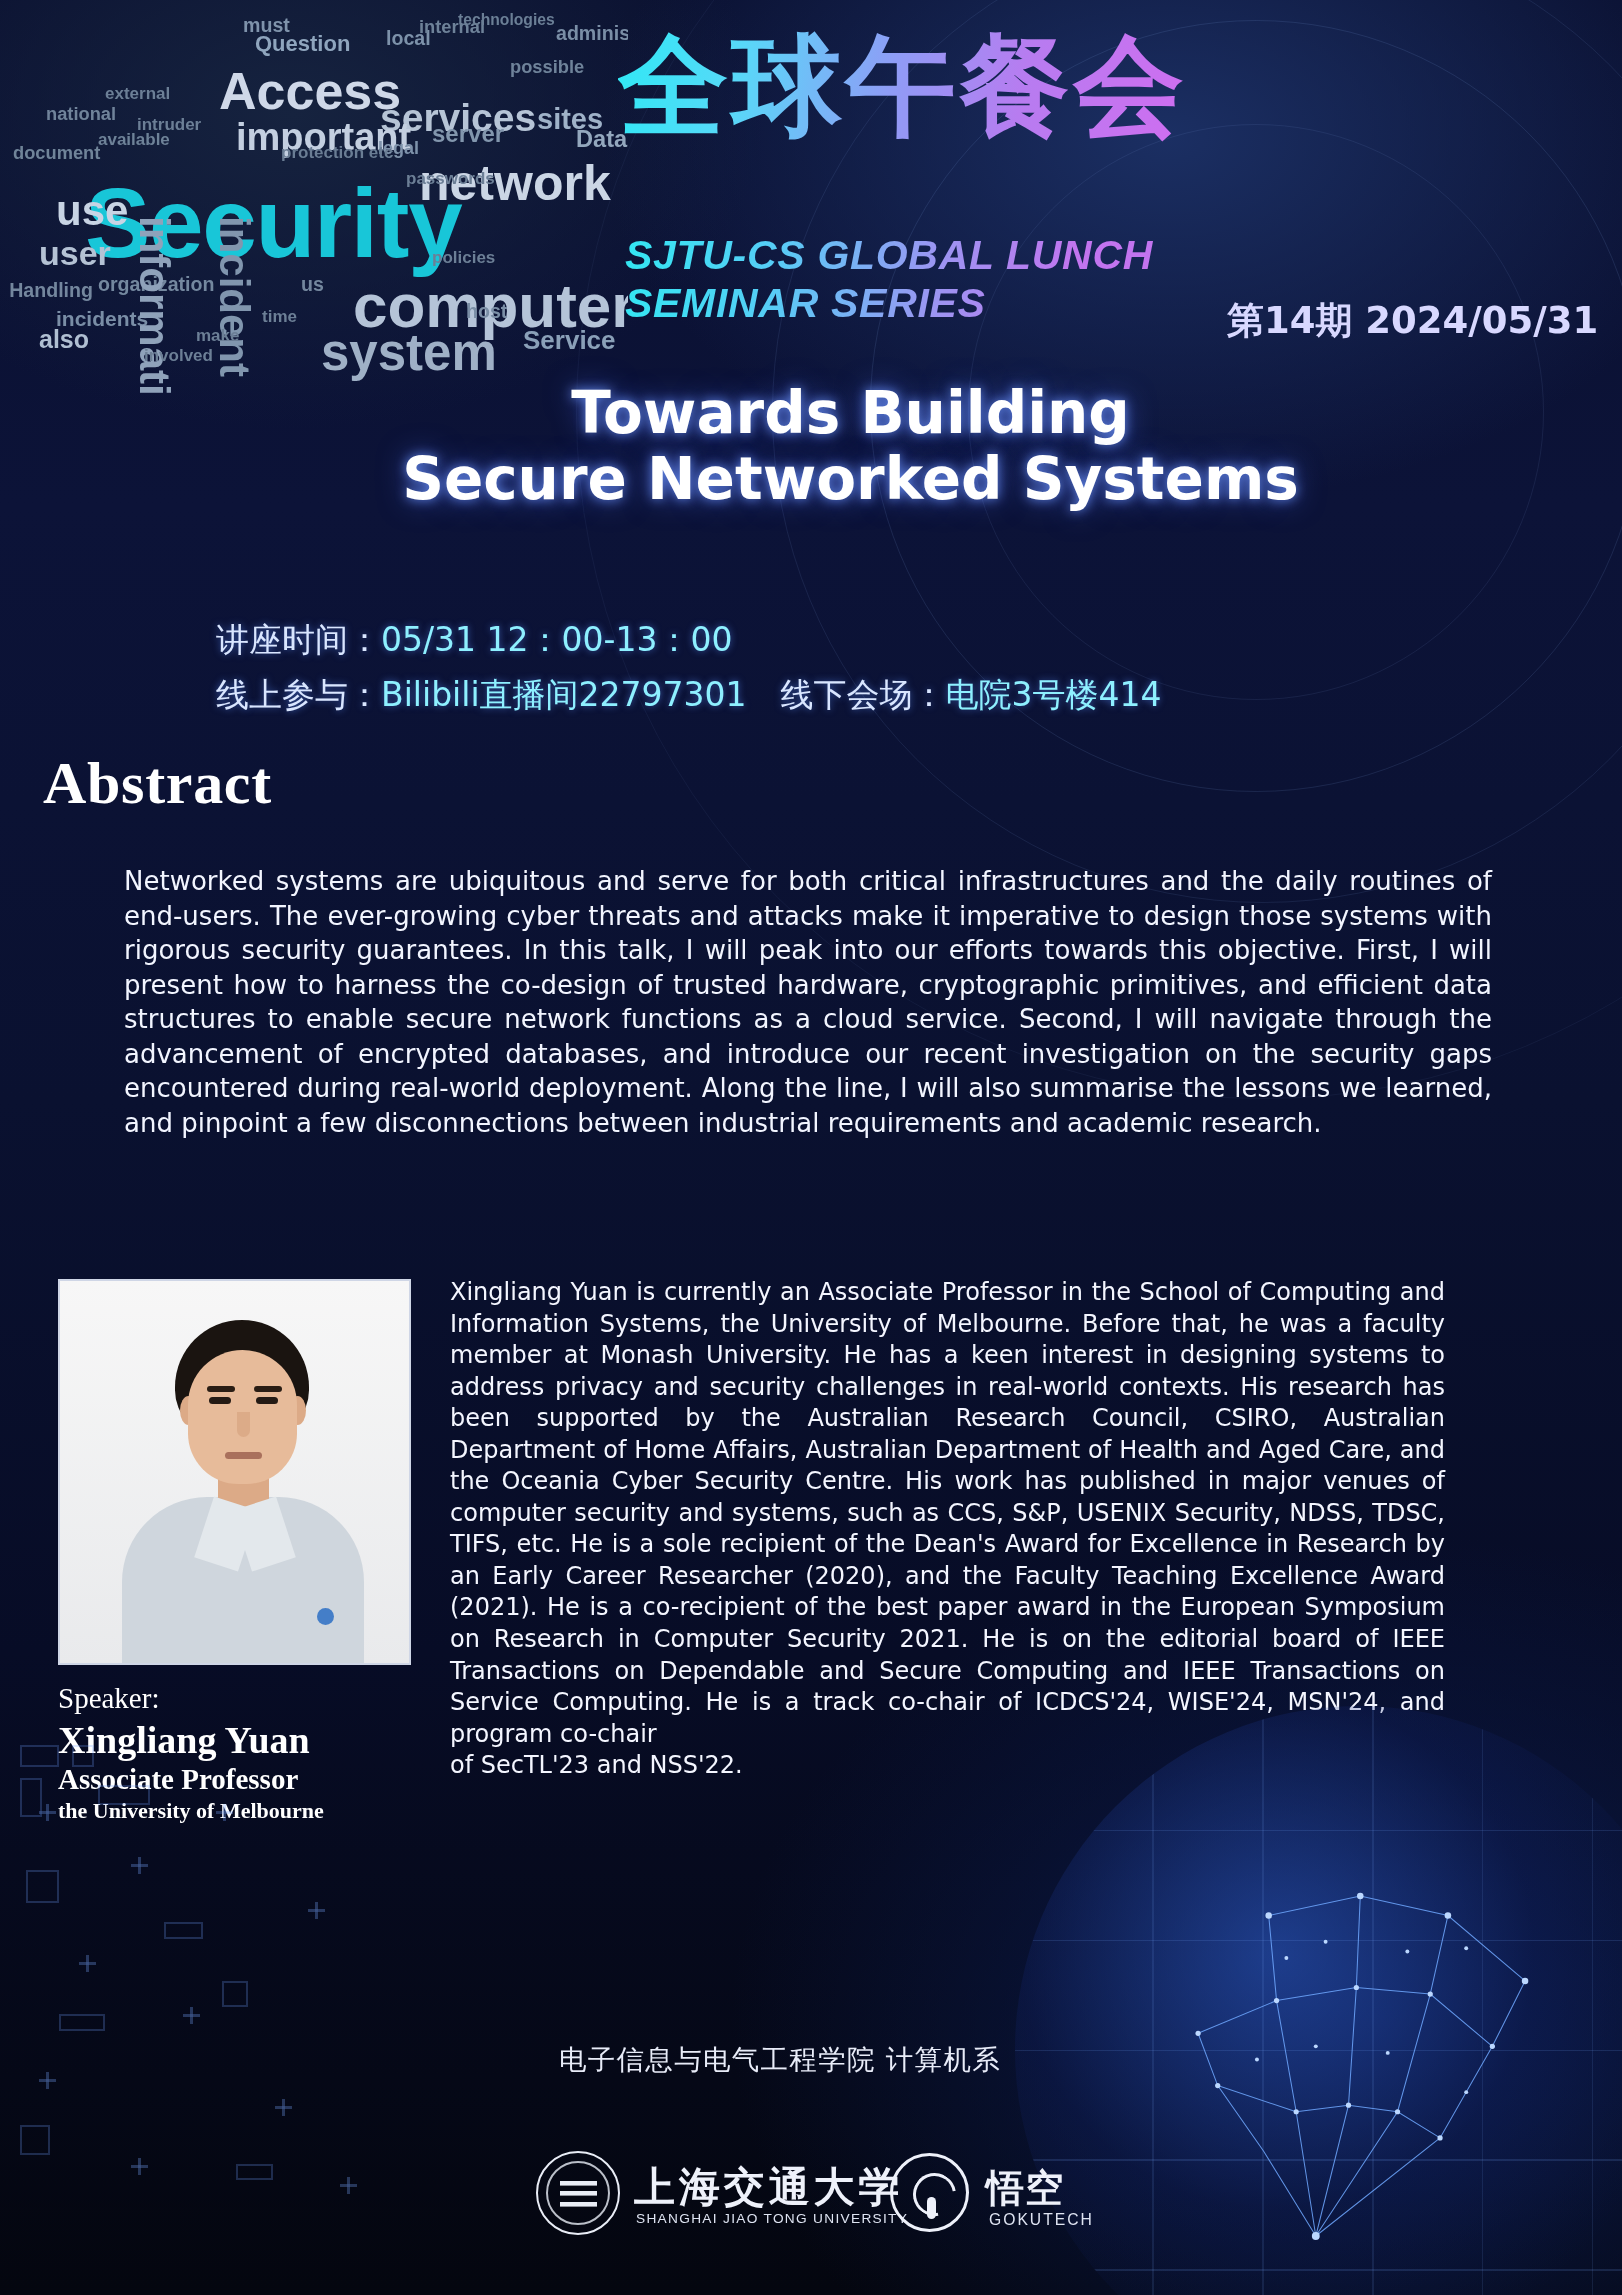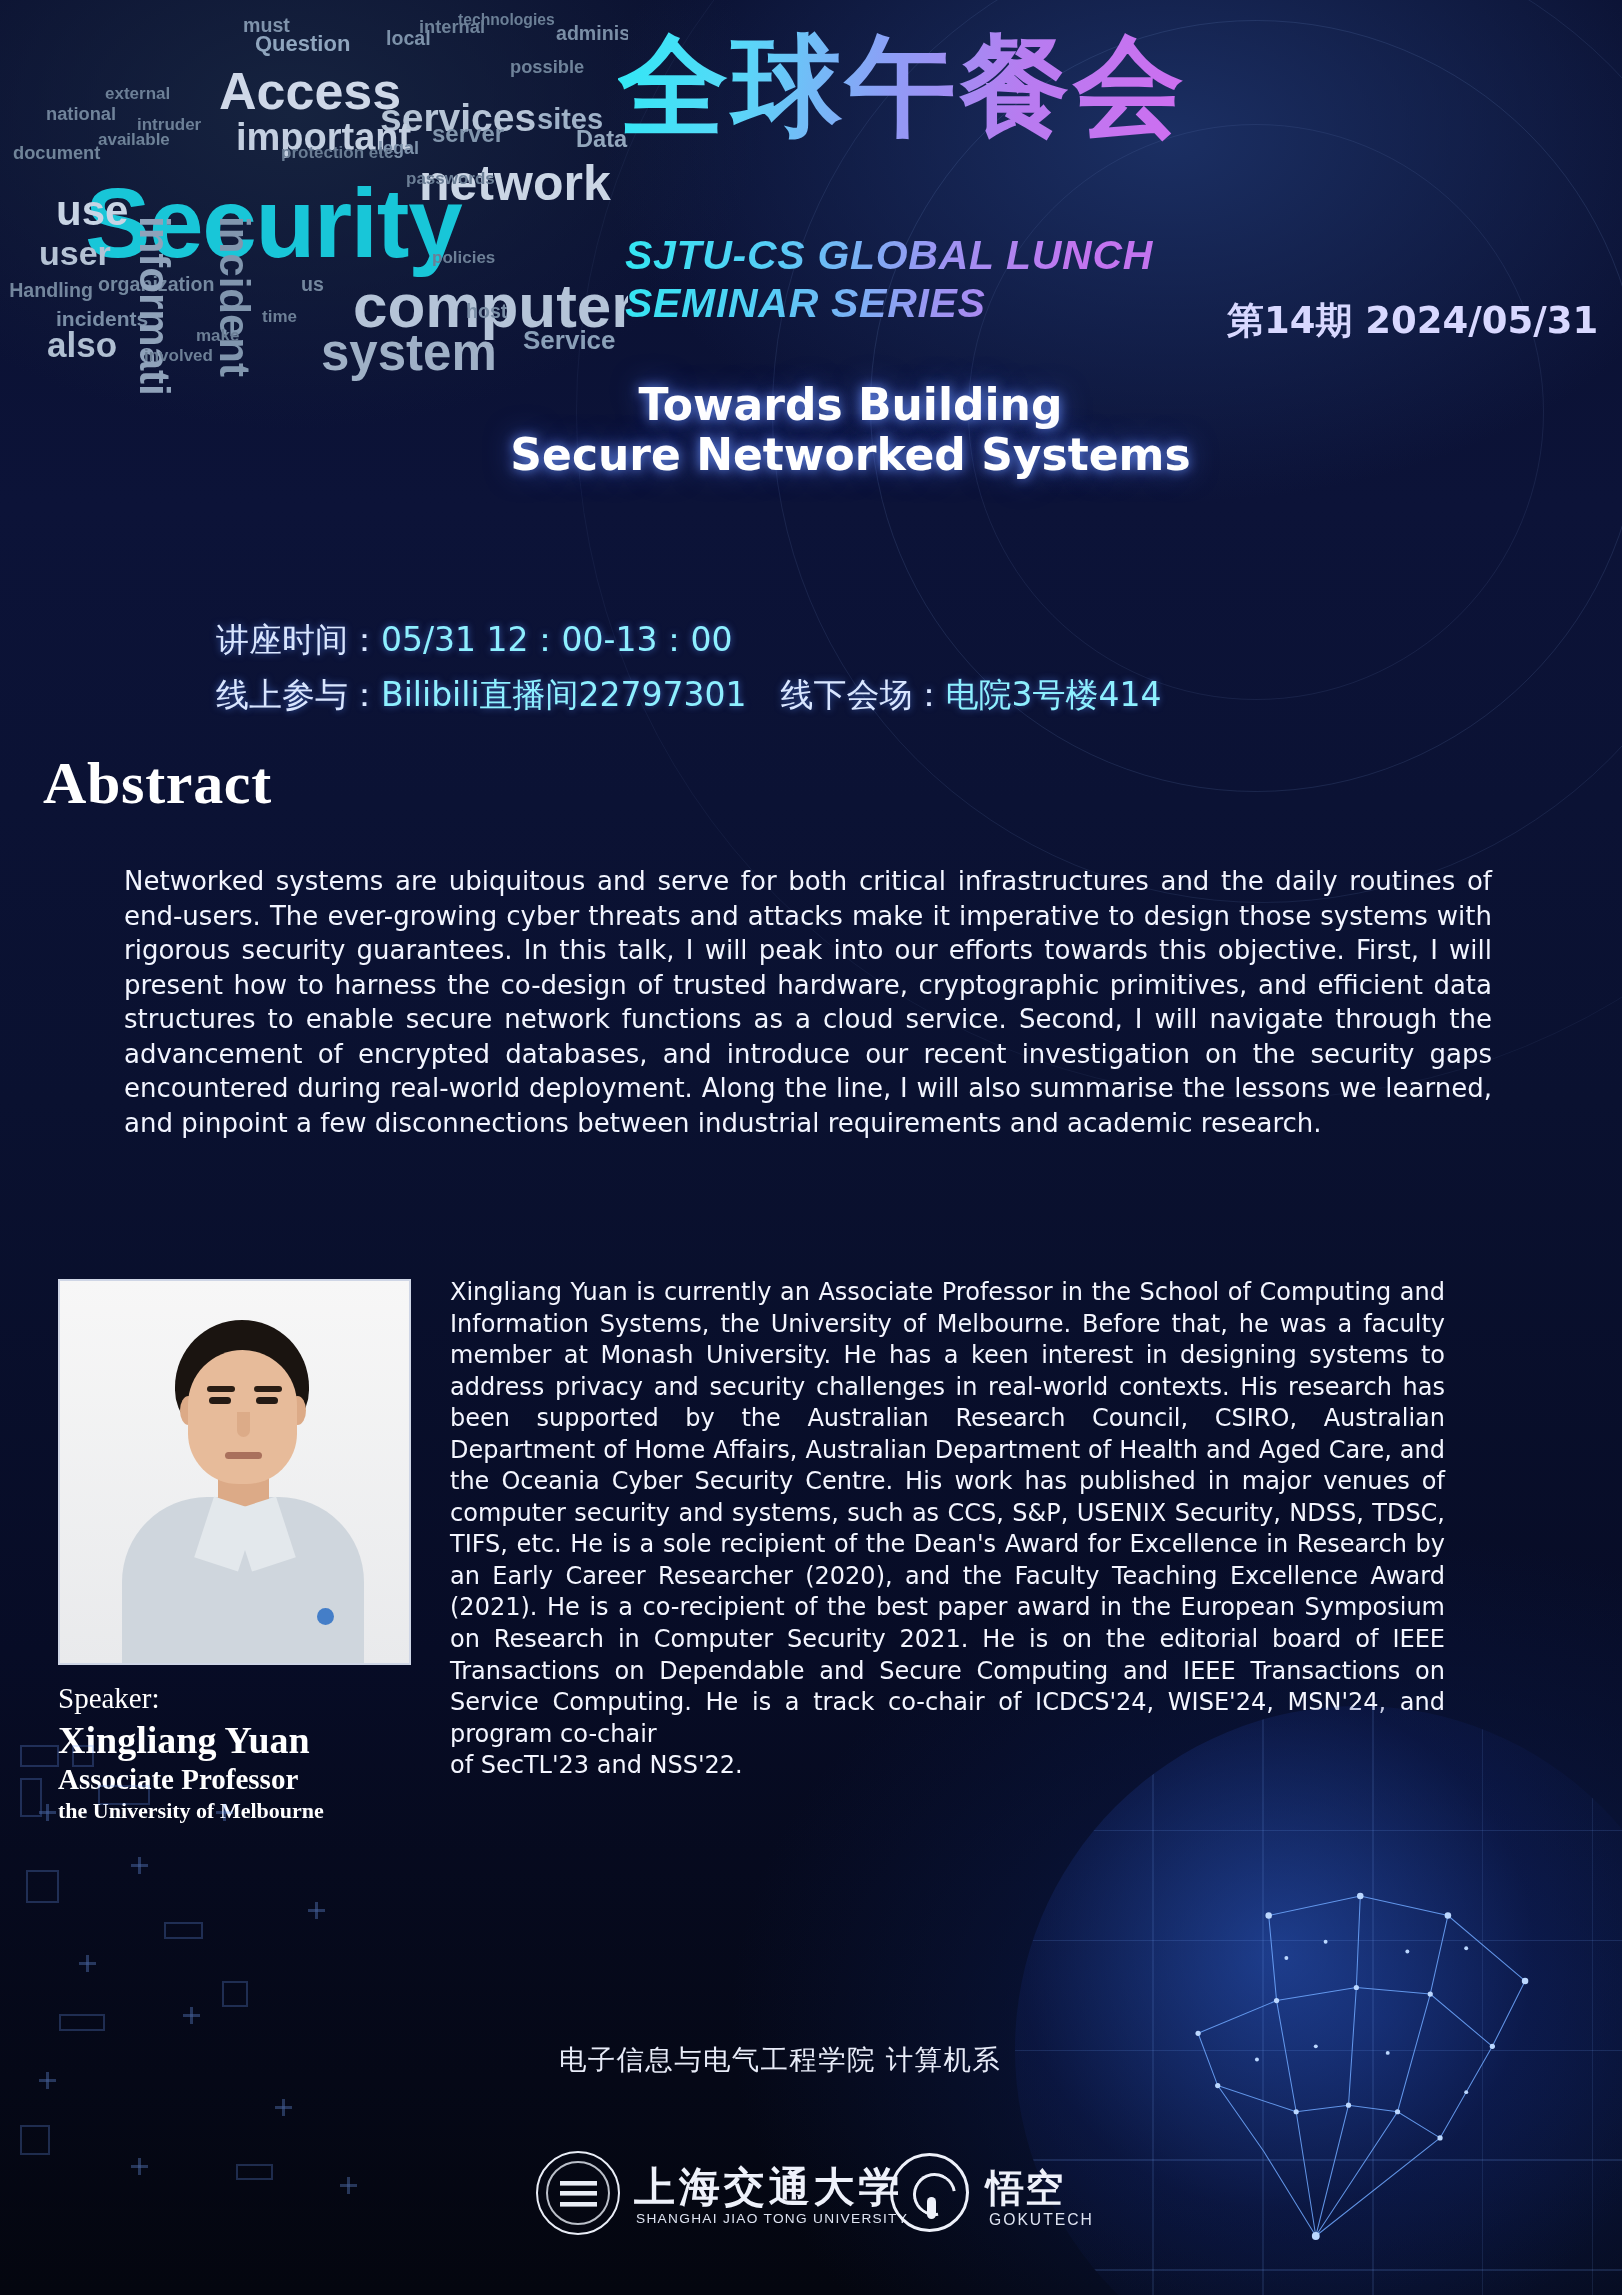--- a/index.html
+++ b/index.html
@@ -75,21 +75,21 @@
     position:absolute; left:1227px; top:296px;
     font-size:37px; font-weight:700;
     color:#d8d8ff;
     font-family:"DejaVu Sans", sans-serif;
   }
 
   .talk-title {
     position:absolute; left:327px; top:380px; width:1047px;
     text-align:center;
     font-family:"DejaVu Sans", sans-serif;
-    font-size:44px; font-weight:700; line-height:1.14;
+    font-size:58px; font-weight:700; line-height:1.14;
     color:#ffffff;
     text-shadow: 0 0 11.8px rgba(110,150,255,0.85), 0 0 29px rgba(80,110,255,0.55);
   }
 
   .meta {
     position:absolute; left:216px; top:615px;
     font-size:33px; line-height:1.5; color:#d9e6ff;
     font-family:"DejaVu Sans", sans-serif;
     text-shadow:0 0 7.9px rgba(90,140,255,0.6);
   }
@@ -292,21 +292,21 @@
     <div class="w" style="left:13px;top:144px;font-size:18.3px;color:#708499;">document</div>
     <div class="w" style="left:56px;top:190px;font-size:42px;color:#c8d4e4;">use</div>
     <div class="w" style="left:39px;top:236px;font-size:34px;color:#b4c2d4;">user</div>
     <div class="w" style="left:353px;top:275px;font-size:62px;color:#b5c4d8;">computer</div>
     <div class="w" style="left:321px;top:327px;font-size:51px;color:#9fb0c6;">system</div>
     <div class="w" style="left:523px;top:327px;font-size:26px;color:#8aa0b8;">Service</div>
     <div class="w" style="left:9.2px;top:281px;font-size:19.6px;color:#74879e;">Handling</div>
     <div class="w" style="left:56px;top:308px;font-size:21px;color:#7a8ea6;">incidents</div>
     <div class="w" style="left:98px;top:275px;font-size:19.6px;color:#74889f;">organization</div>
     <div class="w" style="left:466px;top:302px;font-size:19.6px;color:#7a8ea6;">host</div>
-    <div class="w" style="left:39px;top:327px;font-size:35px;color:#b0bfd2;margin-left:8px;">also</div>
+    <div class="w" style="left:39px;top:327px;font-size:25px;color:#b0bfd2;">also</div>
     <div class="w" style="left:175px;top:216px;font-size:42px;color:#8fa2ba;transform:rotate(90deg);transform-origin:left top;">information</div>
     <div class="w" style="left:255px;top:216px;font-size:42px;color:#8196ae;transform:rotate(90deg);transform-origin:left top;">incident</div>
     <div class="w" style="left:406px;top:170px;font-size:17px;color:#6c7f96;">passwords</div>
     <div class="w" style="left:432px;top:249px;font-size:17px;color:#6c7f96;">policies</div>
     <div class="w" style="left:262px;top:308px;font-size:17px;color:#6c7f96;">time</div>
     <div class="w" style="left:144px;top:347px;font-size:17px;color:#6c7f96;">involved</div>
     <div class="w" style="left:196px;top:327px;font-size:17px;color:#6c7f96;">make</div>
     <div class="w" style="left:301px;top:275px;font-size:19.6px;color:#74879e;">us</div>
   </div>
 

